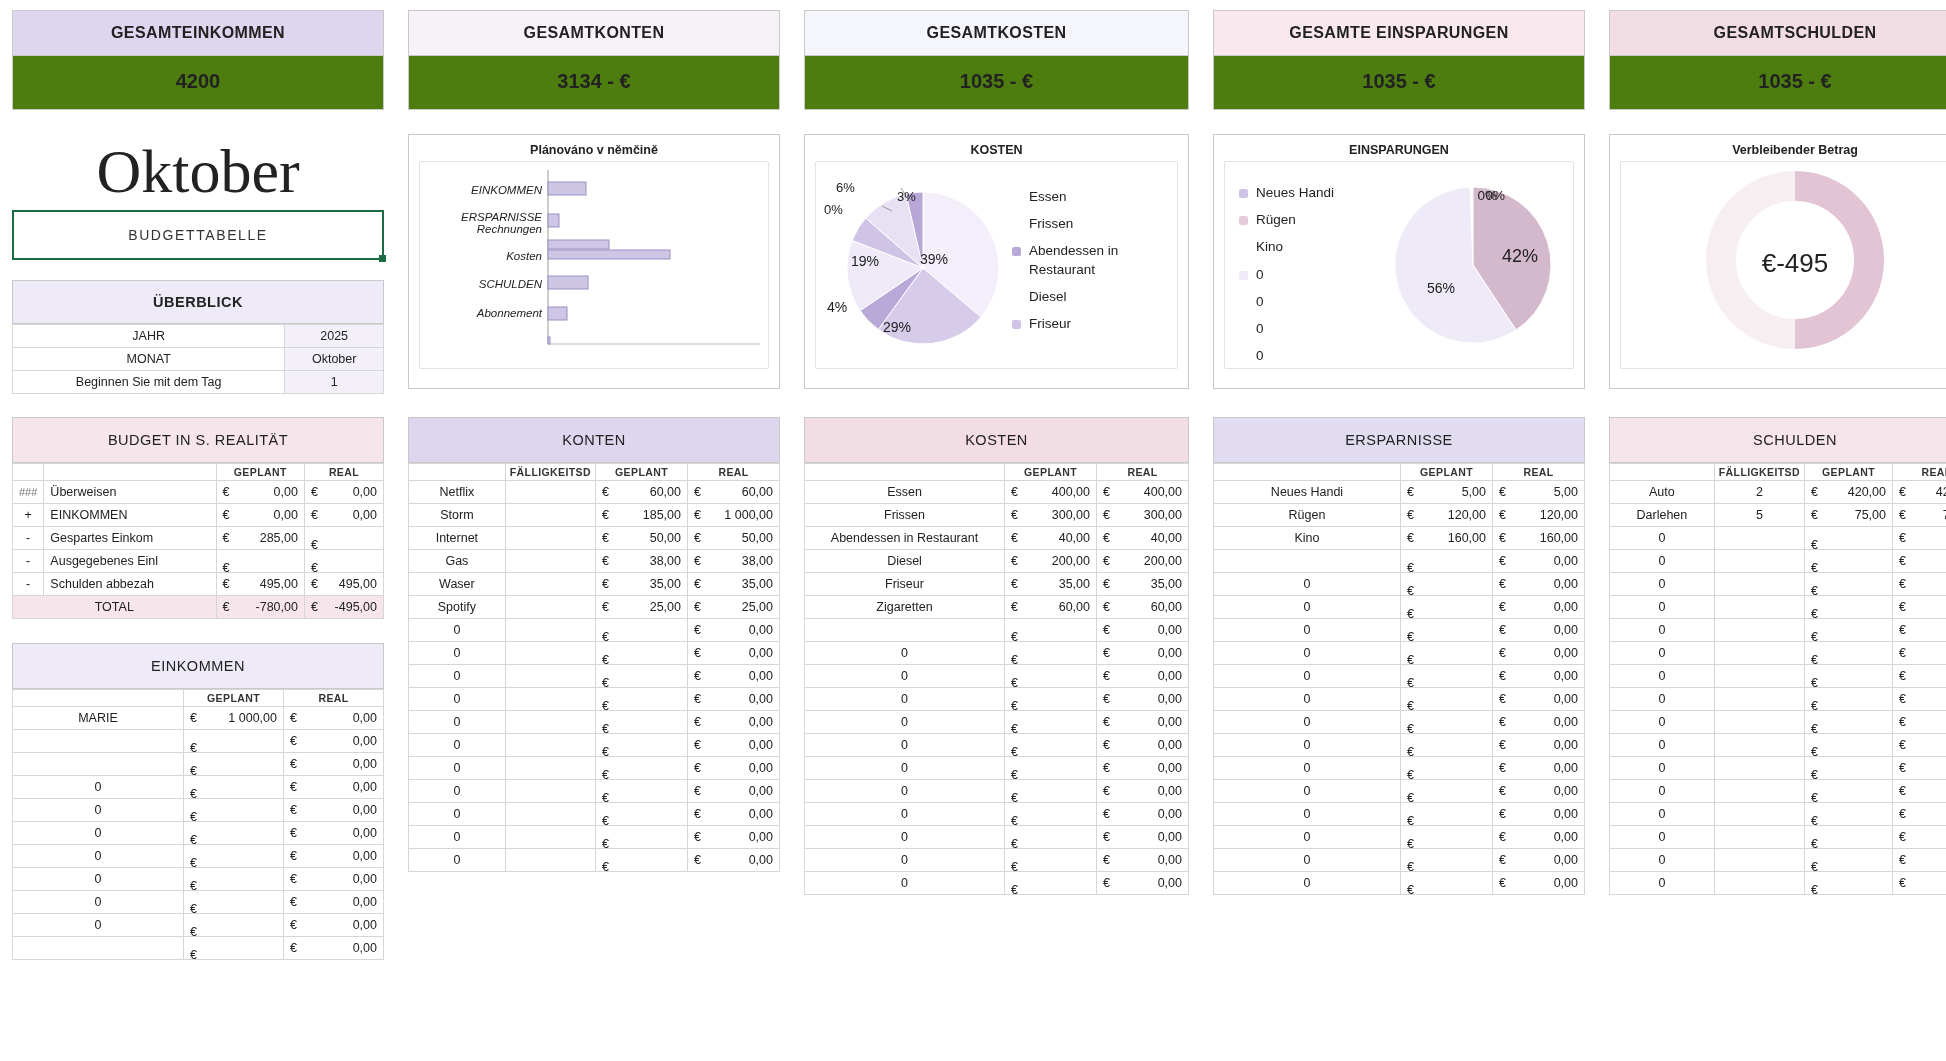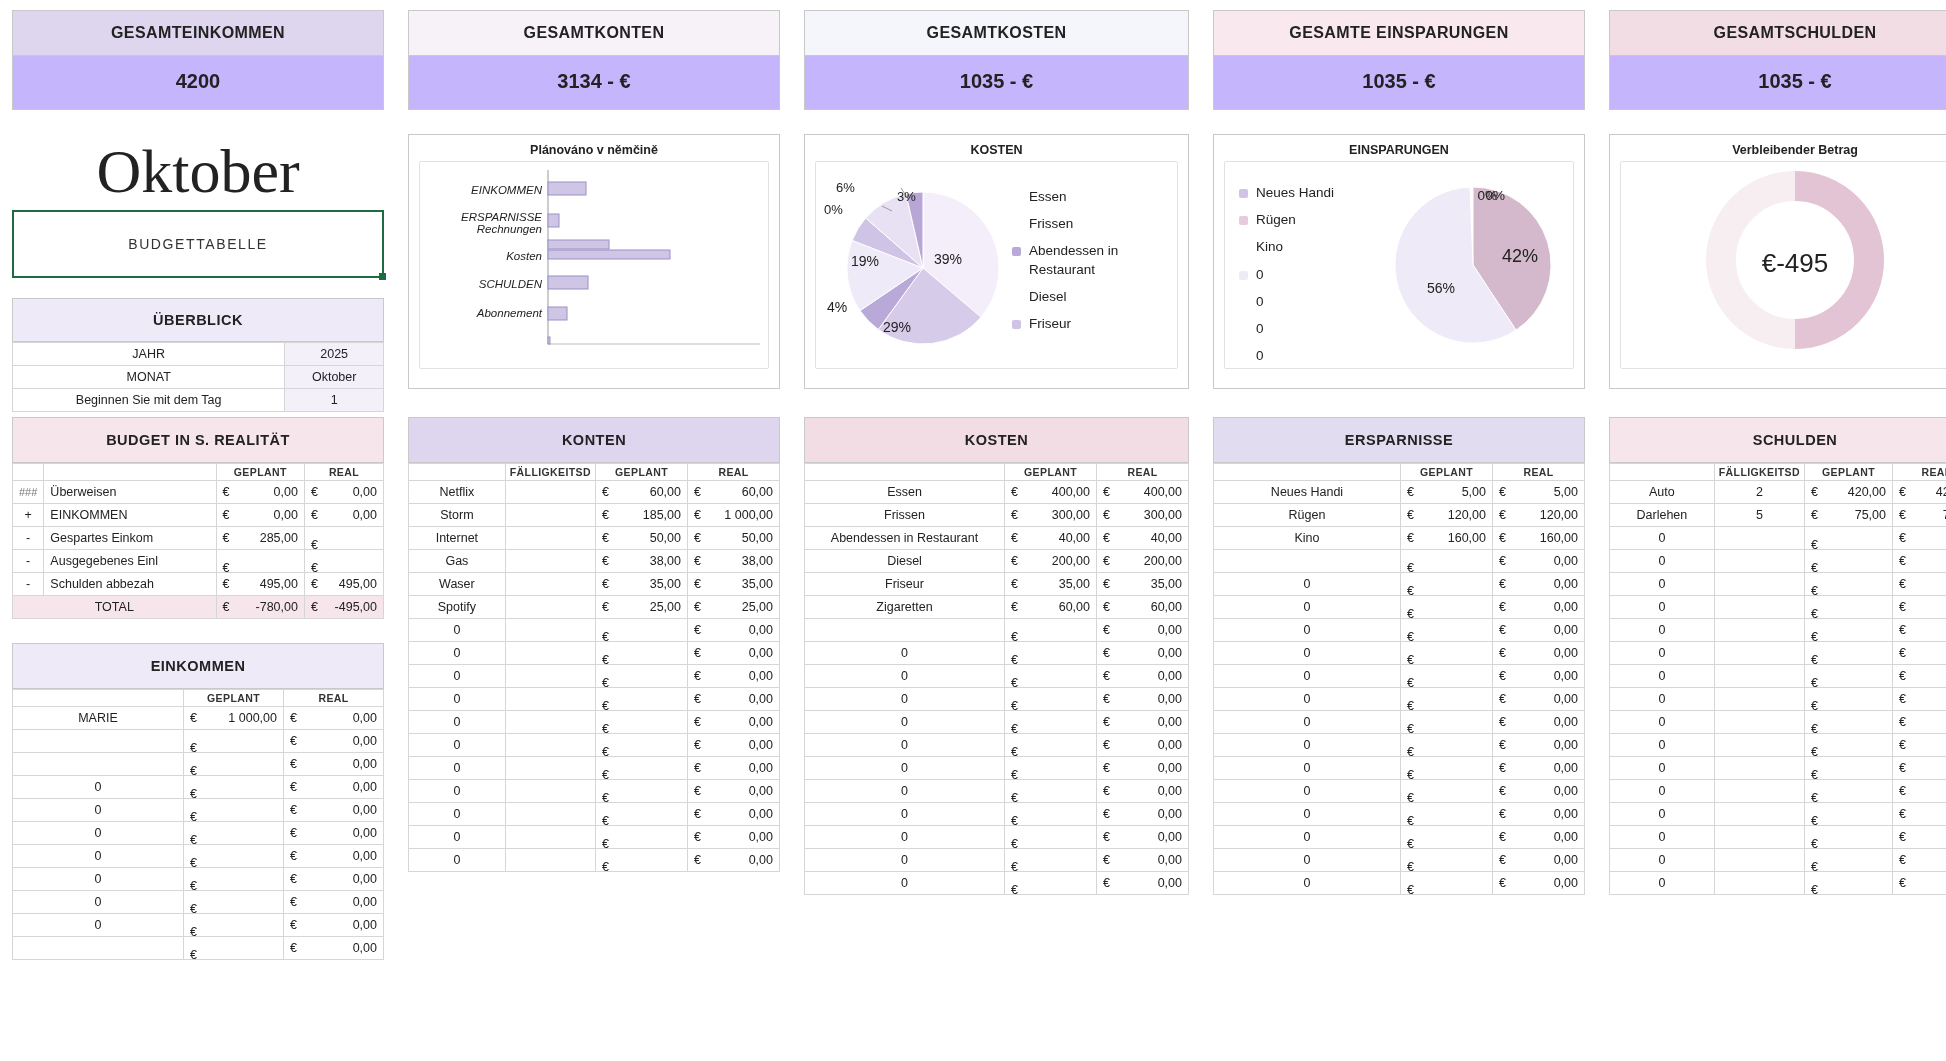--- a/index.html
+++ b/index.html
@@ -15,21 +15,21 @@
     padding: 10px 12px 0 12px;
   }
   .grid {
     display: grid;
     grid-template-columns: 372px 372px 385px 372px 372px;
     column-gap: 24px;
   }
   
   .kpi {
     border: 1px solid #c9c9c9;
-    background: #c4b5fd;
+    background: #4d7c0f;
     margin-bottom: 24px;
   }
   .kpi-head {
     text-align: center;
     font-weight: bold;
     font-size: 16px;
     letter-spacing: .4px;
     padding: 13px 4px;
     border-bottom: 1px solid #c9c9c9;
   }
@@ -67,36 +67,36 @@
     line-height: 1;
     text-align: center;
     margin: 6px 0 8px 0;
     font-weight: normal;
   }
   .budget-band {
     border: 2px solid #1d6b43;
     text-align: center;
     font-size: 14px;
     letter-spacing: 1.6px;
-    padding: 24px 0;
+    padding: 15px 0;
     color: #333;
     position: relative;
     background: #fff;
   }
   .budget-band::after{
     content:"";
     position:absolute; right:-4px; bottom:-4px;
     width:7px;height:7px;background:#1d6b43;
   }
   
   table { border-collapse: collapse; width: 100%; font-size: 12.5px; }
   td, th { border: 1px solid #d6d6d6; padding: 4px 6px; font-weight: normal; }
   .tbl-head {
     text-align: center;
-    font-weight: bold;
+    font-weight: normal;
     font-size: 14.5px;
     letter-spacing: .5px;
     padding: 14px 4px;
     border: 1px solid #c9c9c9;
   }
   .colhead td {
     text-align: center;
     font-size: 10.5px;
     font-weight: bold;
     letter-spacing: .4px;
@@ -218,21 +218,21 @@
           </g>
           <line x1="88" y1="33" x2="81" y2="22" stroke="#999" stroke-width="1"></line>
           <line x1="72" y1="45" x2="62" y2="40" stroke="#999" stroke-width="1"></line>
         </svg>
         <div style="position:absolute;left:20px;top:18px;font-size:13px">6%</div>
         <div style="position:absolute;left:8px;top:40px;font-size:13px">0%</div>
         <div style="position:absolute;left:81px;top:27px;font-size:13px">3%</div>
         <div style="position:absolute;left:35px;top:91px;font-size:14px">19%</div>
         <div style="position:absolute;left:11px;top:137px;font-size:14px">4%</div>
         <div style="position:absolute;left:67px;top:157px;font-size:14px">29%</div>
-        <div style="position:absolute;left:118px;top:89px;font-size:14px">39%</div>
+        <div style="position:absolute;left:104px;top:89px;font-size:14px">39%</div>
 
         <div class="legend" style="position:absolute;left:196px;top:26px;width:160px">
           <div class="lg-row">
               <span class="sw" style="background:#fff"></span>
               <span>Essen</span>
             </div>
           <div class="lg-row">
               <span class="sw" style="background:#fff"></span>
               <span>Frissen</span>
             </div>

